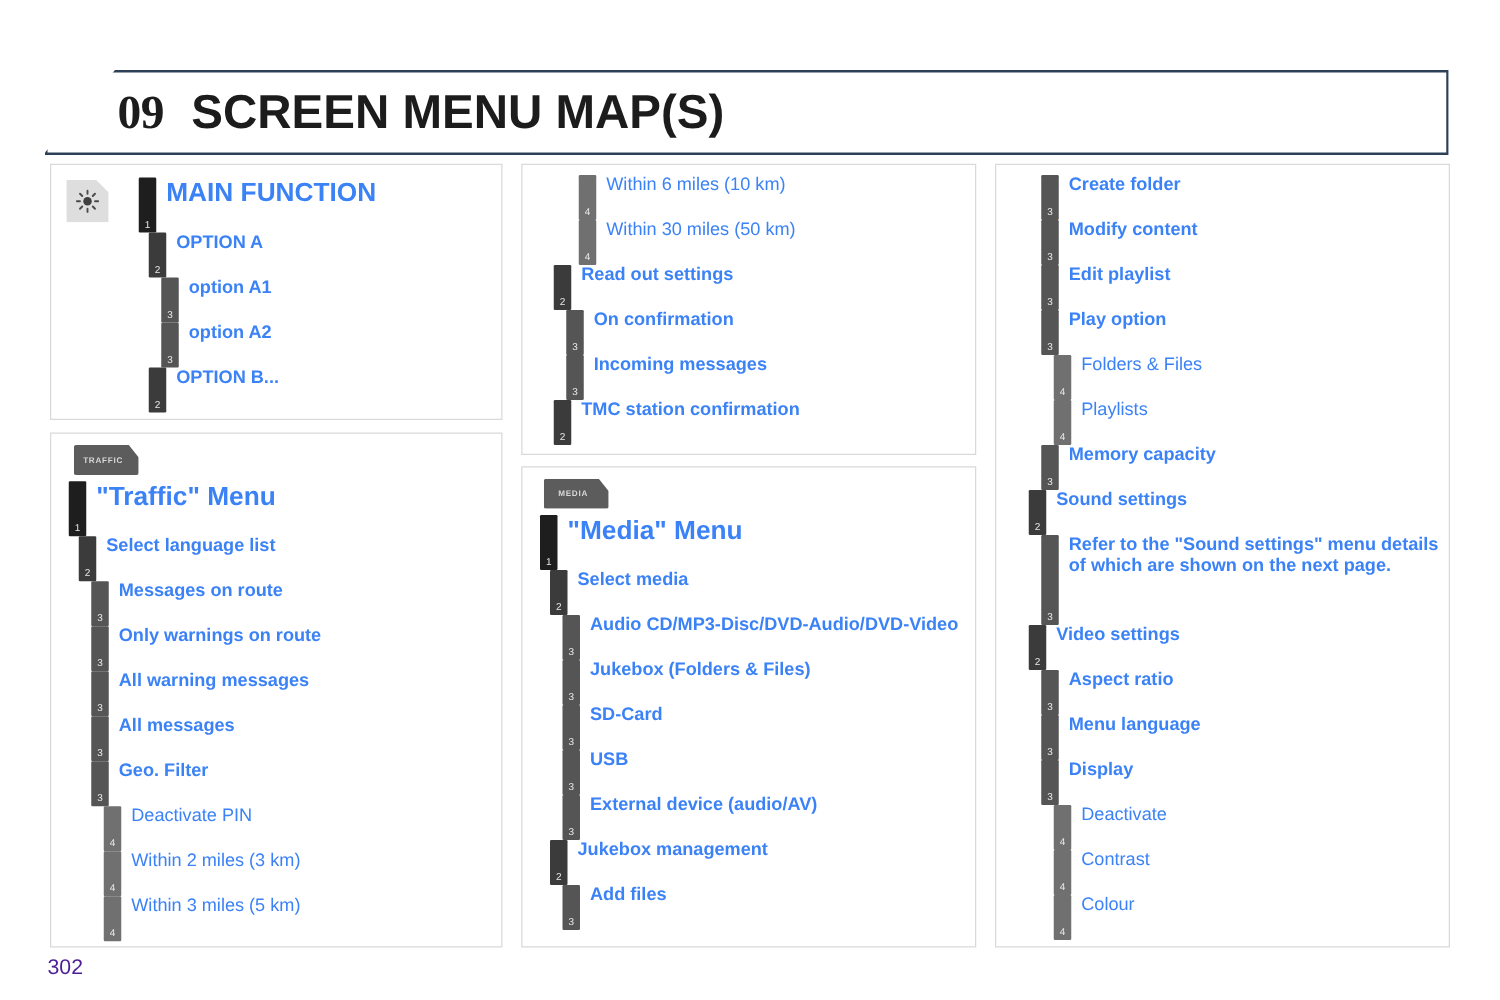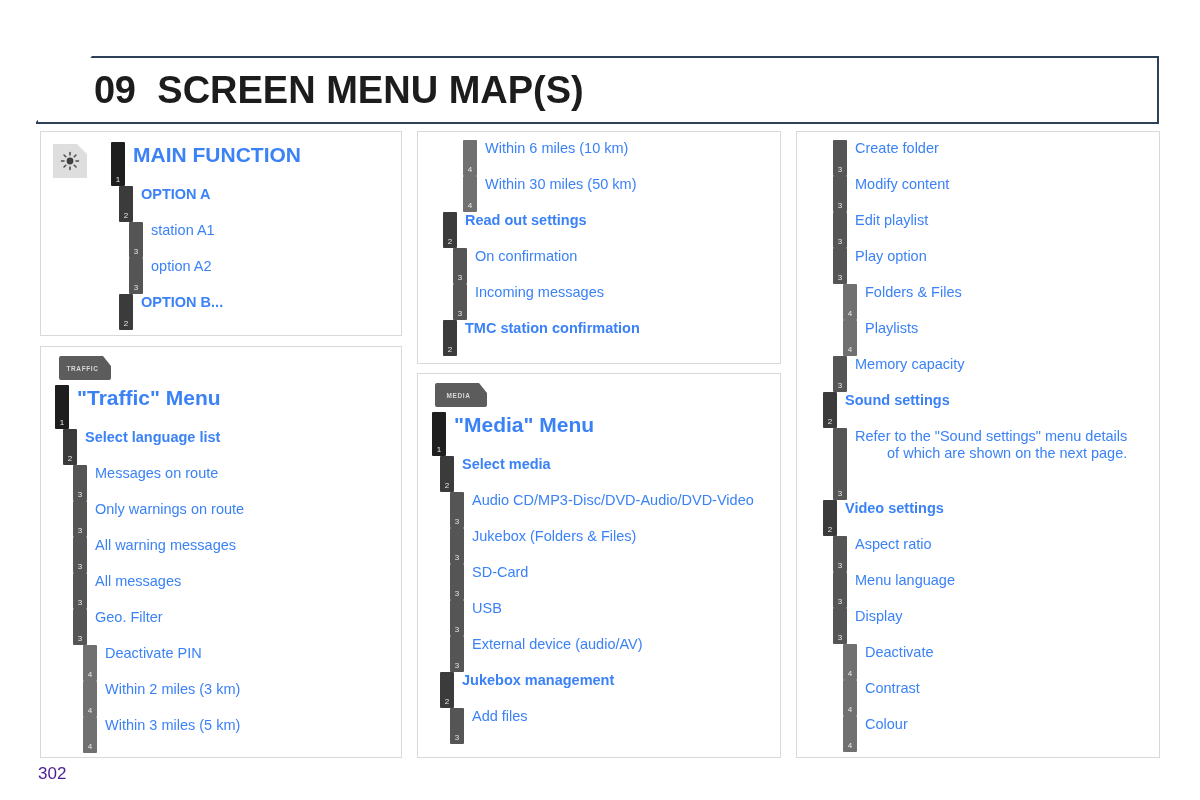--- a/index.html
+++ b/index.html
@@ -35,20 +35,21 @@
     display: flex;
     align-items: center;
     padding-left: 58px;
     gap: 22px;
   }
   .chapter-num {
     font-size: 38px;
     font-weight: bold;
     color: #1c1c1c;
     letter-spacing: -0.5px;
+    font-family: Liberation Serif, serif;
   }
   .chapter-title {
     font-size: 38px;
     font-weight: bold;
     color: #1c1c1c;
     letter-spacing: 0px;
   }
 
   
   .panel {
@@ -88,21 +89,21 @@
   }
 
   
   .lv1 .bar { background: #1e1e1e; height: 44px; }
   .lv1 .lbl { font-size: 21px; font-weight: bold; line-height: 22px; padding-top: 2px; }
 
   .lv2 .bar { background: #3b3b3b; height: 36px; }
   .lv2 .lbl { font-size: 14.5px; font-weight: bold; padding-top: 0px; }
 
   .lv3 .bar { background: #555555; height: 36px; }
-  .lv3 .lbl { font-size: 14.5px; font-weight: normal; padding-top: 0px; text-align: right; }
+  .lv3 .lbl { font-size: 14.5px; font-weight: bold; padding-top: 0px; }
 
   .lv4 .bar { background: #707070; height: 36px; }
   .lv4 .lbl { font-size: 14.5px; font-weight: normal; padding-top: 0px; }
 
   
   .ind1 { margin-left: 0px; }
   .ind2 { margin-left: 8px; }
   .ind3 { margin-left: 18px; }
   .ind4 { margin-left: 28px; }
 
@@ -183,21 +184,21 @@
           <div class="row lv2 ind2">
             <div class="bar">
               <div class="lvl">2</div>
             </div>
             <div class="lbl">OPTION A</div>
           </div>
           <div class="row lv3 ind3">
             <div class="bar">
               <div class="lvl">3</div>
             </div>
-            <div class="lbl">station A1</div>
+            <div class="lbl">option A1</div>
           </div>
           <div class="row lv3 ind3">
             <div class="bar">
               <div class="lvl">3</div>
             </div>
             <div class="lbl">option A2</div>
           </div>
           <div class="row lv2 ind2">
             <div class="bar">
               <div class="lvl">2</div>

